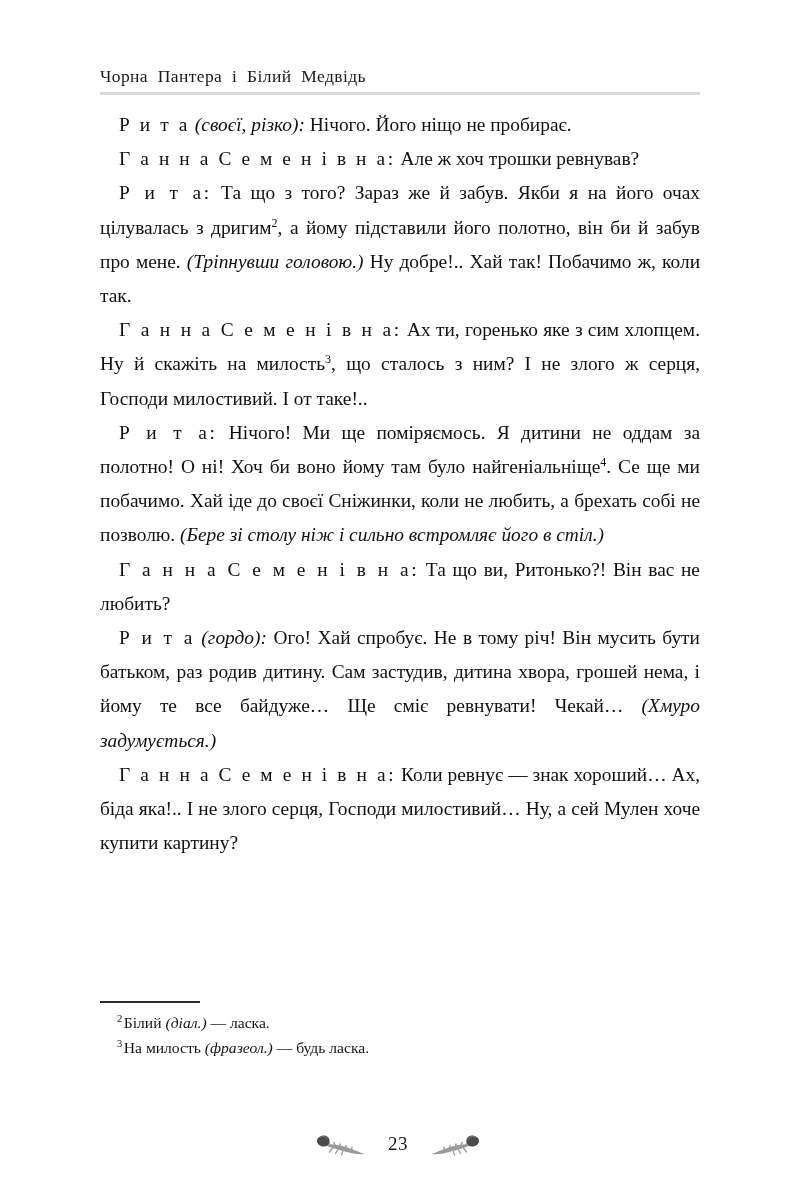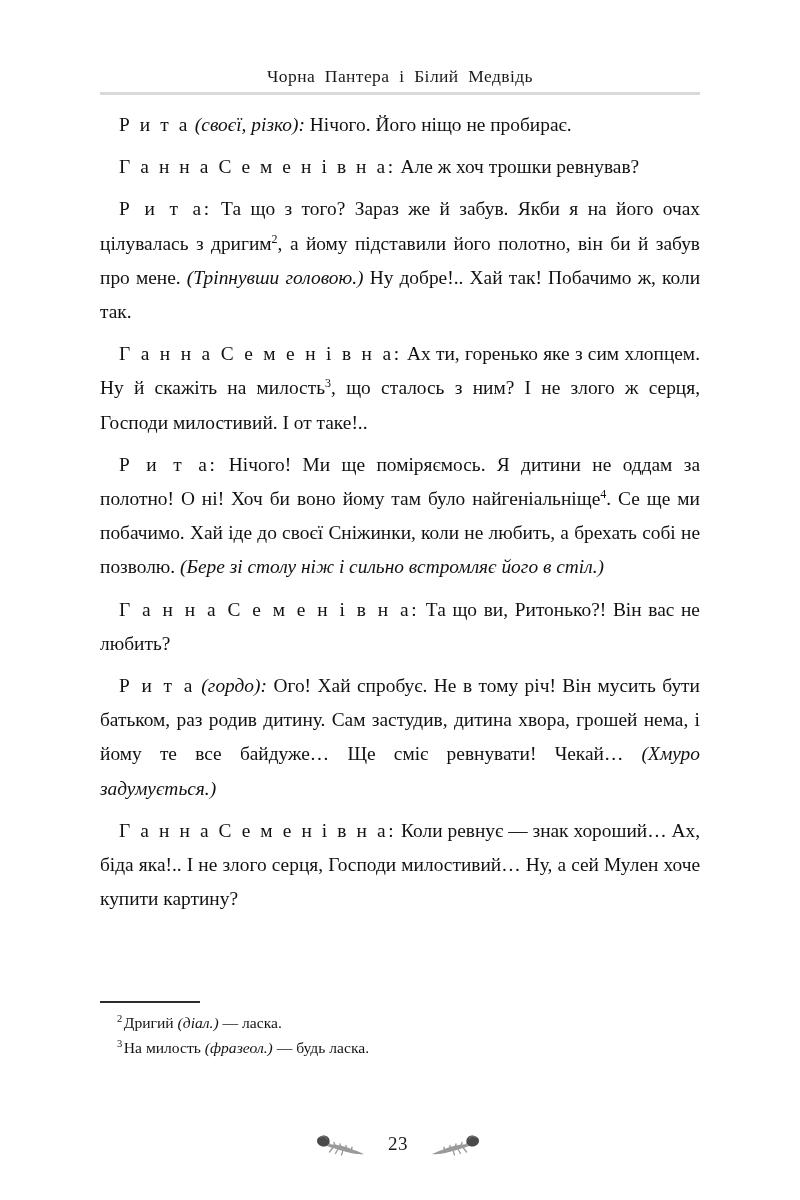--- a/index.html
+++ b/index.html
@@ -17,21 +17,20 @@
     color: #111111;
     box-sizing: border-box;
   }
 
   
   .running-head {
     position: absolute;
     top: 66px;
     left: 100px;
     width: 600px;
-    text-align: center;
     font-size: 17.5px;
     letter-spacing: 0.4px;
     word-spacing: 5px;
     color: #1a1a1a;
     white-space: nowrap;
   }
   .head-rule {
     position: absolute;
     top: 92px;
     left: 100px;
@@ -49,21 +48,21 @@
   }
   .para {
     margin: 0;
     text-indent: 19px;
     text-align: justify;
     font-size: 19.4px;
     line-height: 34.2px;
     color: #111111;
     hyphens: manual;
   }
-  .para + .para { margin-top: 8px; }
+  .para + .para { margin-top: 0px; }
 
   
   .speaker {
     letter-spacing: 2.6px;
   }
   .stage {
     font-style: italic;
   }
   sup.fn {
     font-size: 0.62em;
@@ -146,21 +145,21 @@
     <p class="para"><span class="speaker">Р и т а</span><span class="stage"> (гордо):</span><span> Ого! Хай спробує. Не в тому річ! Він мусить бути батьком, раз родив дитину. Сам застудив, дитина хвора, грошей нема, і йому те все байдуже… Ще сміє ревнувати! Чекай… </span><span class="stage">(Хмуро задумується.)</span></p>
 
     <p class="para"><span class="speaker">Г а н н а   С е м е н і в н а:</span><span> Коли ревнує — знак хороший… Ах, біда яка!.. І не злого серця, Господи милостивий… Ну, а сей Мулен хоче купити картину?</span></p>
 
 
   </div>
 
   <div class="fn-rule"></div>
 
   <div class="footnotes">
-    <p class="fn-line"><sup>2</sup><span>Дригий </span><span class="fn-ital">(діал.)</span><span> — ласка.</span></p>
+    <p class="fn-line"><sup>2</sup><span>Білий </span><span class="fn-ital">(діал.)</span><span> — ласка.</span></p>
     <p class="fn-line"><sup>3</sup><span>На милость </span><span class="fn-ital">(фразеол.)</span><span> — будь ласка.</span></p>
   </div>
 
   <div class="folio">
 
     <svg class="ornament left" viewBox="0 0 56 30">
       <path d="M10 16 C18 14, 28 16, 40 21 C44 22.5, 48 24, 50 25 C46 25.5, 40 25, 33 23 C24 20.5, 15 18, 10 16 Z" fill="#9a9a9a"></path>
       <path d="M17 17.5 L14 12.5 M22 19 L20 13.5 M27 20.5 L26 15 M32 22 L32 16.5 M37 23.2 L38 18.2" stroke="#9a9a9a" stroke-width="1.4" stroke-linecap="round" fill="none"></path>
       <path d="M19 18.5 L15.5 23 M24 20 L21.5 24.5 M29 21.4 L27.5 26" stroke="#9a9a9a" stroke-width="1.3" stroke-linecap="round" fill="none"></path>
       <path d="M4 9 C7.5 5.5, 13 5.5, 15 9.5 C16.8 13, 14.5 17, 10.5 17.5 C6.5 18, 3 15, 3 12 C3 10.8, 3.3 9.8, 4 9 Z" fill="#4a4a4a"></path>

